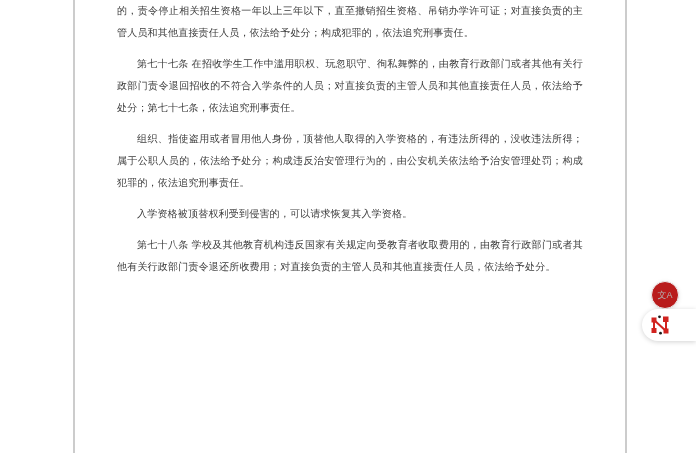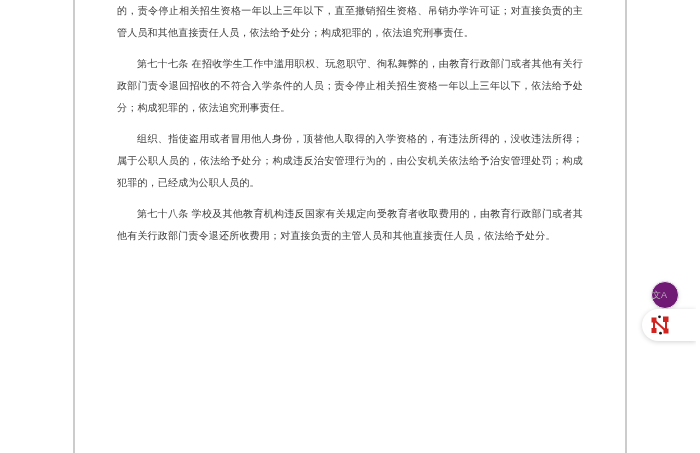--- a/index.html
+++ b/index.html
@@ -41,26 +41,26 @@
     text-indent: 0;
   }
   
   .float-btn-circle {
     position: absolute;
     left: 651px;
     top: 281px;
     width: 28px;
     height: 28px;
     border-radius: 50%;
-    background: #701a75;
+    background: #b91c1c;
     border: 1px solid #eeeeee;
     box-shadow: 0 1px 4px rgba(0,0,0,0.10);
     display: flex;
     align-items: center;
-    justify-content: flex-start;
+    justify-content: center;
     cursor: pointer;
     box-sizing: border-box;
   }
   .float-btn-circle .glyph {
     font-size: 9px;
     color: #b3b3b3;
     line-height: 1;
     user-select: none;
   }
   .float-btn-pill {
@@ -79,22 +79,23 @@
     cursor: pointer;
   }
 </style>
 </head>
 <body>
 
 <div class="page">
 
   <div class="doc-column">
     <p class="no-indent">的，责令停止相关招生资格一年以上三年以下，直至撤销招生资格、吊销办学许可证；对直接负责的主管人员和其他直接责任人员，依法给予处分；构成犯罪的，依法追究刑事责任。</p>
-    <p>第七十七条 在招收学生工作中滥用职权、玩忽职守、徇私舞弊的，由教育行政部门或者其他有关行政部门责令退回招收的不符合入学条件的人员；责令停止相关招生资格一年以上三年以下，依法给予处分；构成犯罪的，依法追究刑事责任。</p>
-    <p>组织、指使盗用或者冒用他人身份，顶替他人取得的入学资格的，有违法所得的，没收违法所得；属于公职人员的，依法给予处分；构成违反治安管理行为的，由公安机关依法给予治安管理处罚；构成犯罪的，已经成为公职人员的。</p>
+    <p>第七十七条 在招收学生工作中滥用职权、玩忽职守、徇私舞弊的，由教育行政部门或者其他有关行政部门责令退回招收的不符合入学条件的人员；对直接负责的主管人员和其他直接责任人员，依法给予处分；第七十七条，依法追究刑事责任。</p>
+    <p>组织、指使盗用或者冒用他人身份，顶替他人取得的入学资格的，有违法所得的，没收违法所得；属于公职人员的，依法给予处分；构成违反治安管理行为的，由公安机关依法给予治安管理处罚；构成犯罪的，依法追究刑事责任。</p>
+    <p>入学资格被顶替权利受到侵害的，可以请求恢复其入学资格。</p>
     <p>第七十八条 学校及其他教育机构违反国家有关规定向受教育者收取费用的，由教育行政部门或者其他有关行政部门责令退还所收费用；对直接负责的主管人员和其他直接责任人员，依法给予处分。</p>
   </div>
 
   <div class="float-btn-circle">
     <span class="glyph">文A</span>
   </div>
 
   <div class="float-btn-pill">
     <svg width="20" height="20" viewBox="0 0 20 20">
       <g stroke="#d1231f" stroke-width="2" fill="none">

